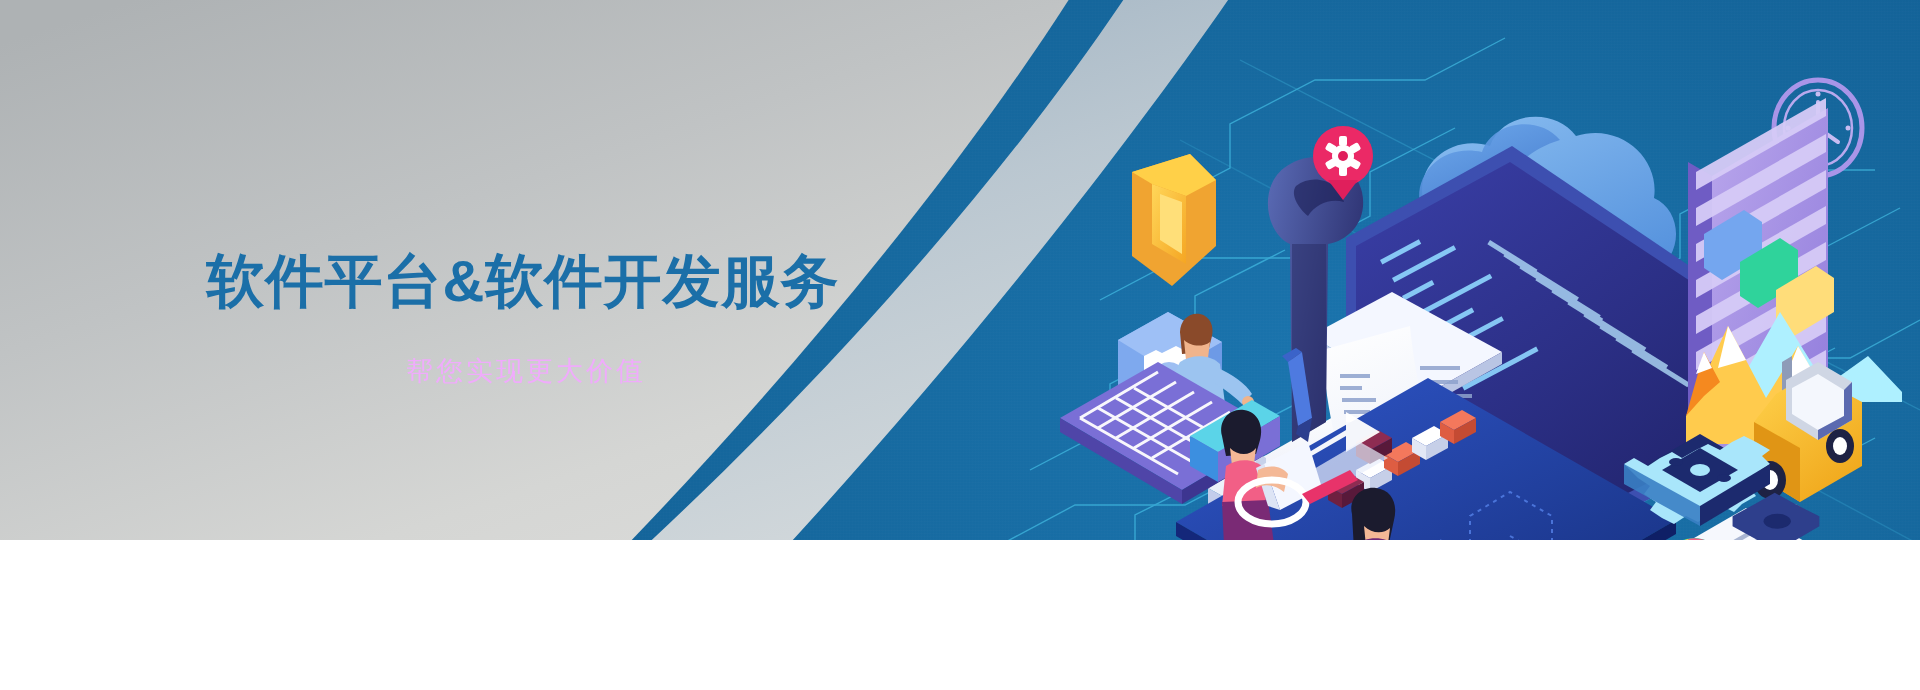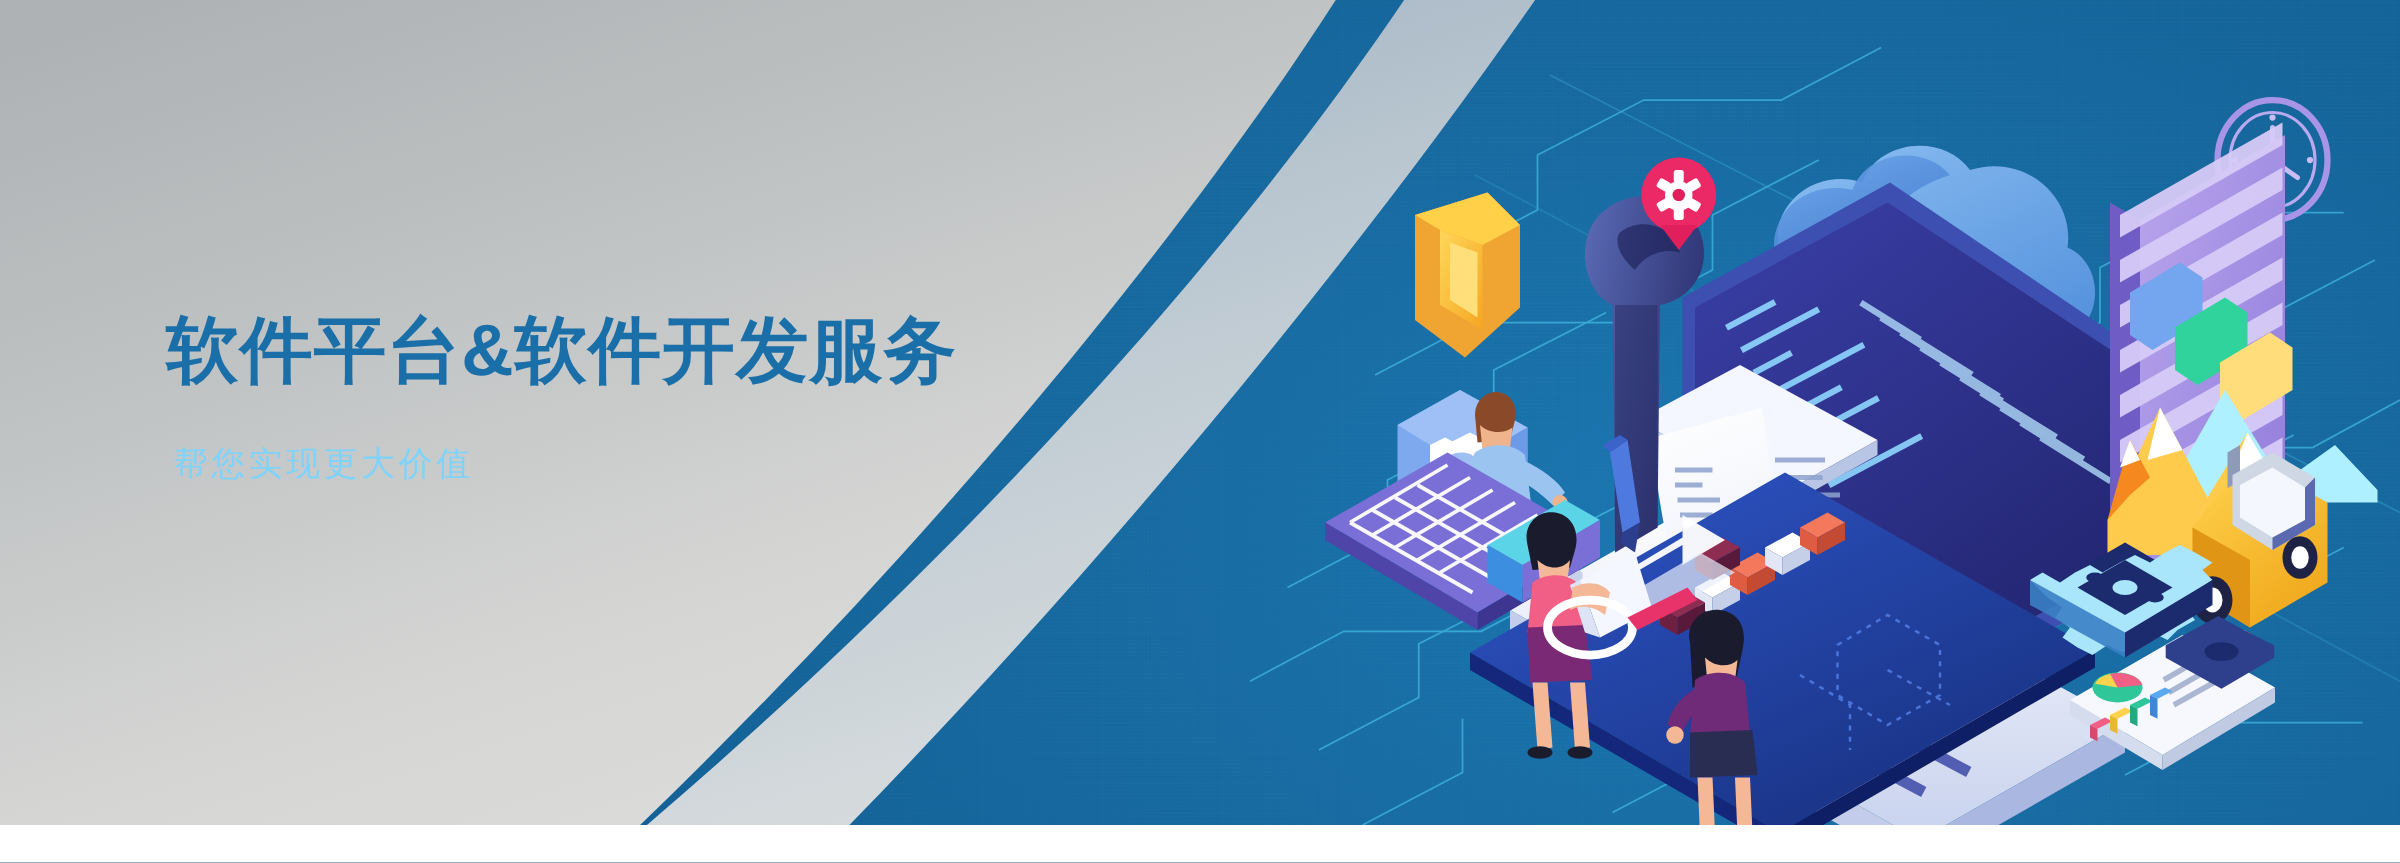--- a/index.html
+++ b/index.html
@@ -7,23 +7,24 @@
     padding: 0;
     background: #ffffff;
   }
   body {
     font-family: "Liberation Sans", "DejaVu Sans", sans-serif;
   }
 
   #banner {
     position: relative;
     width: 1920px;
-    height: 660px;
+    height: 540px;
     overflow: hidden;
     background: #15659e;
+    text-align: center;
   }
 
   
   .bg-blue {
     position: absolute;
     inset: 0;
     background:
       radial-gradient(ellipse 1100px 760px at 1360px 420px, #1b76b0 0%, #16699f 48%, #115d92 100%);
   }
   .bg-noise {
@@ -61,21 +62,21 @@
     font-weight: 700;
     color: #1b6fa8;
     letter-spacing: 1px;
     margin: 0;
     white-space: nowrap;
   }
   .subtitle {
     margin: 40px 0 0 6px;
     font-size: 27px;
     font-weight: 400;
-    color: #7dd3fc;
+    color: #f0abfc;
     letter-spacing: 3px;
   }
 
   
   .illus {
     position: absolute;
     left: 1040px;
     top: 50px;
     width: 880px;
     height: 640px;

